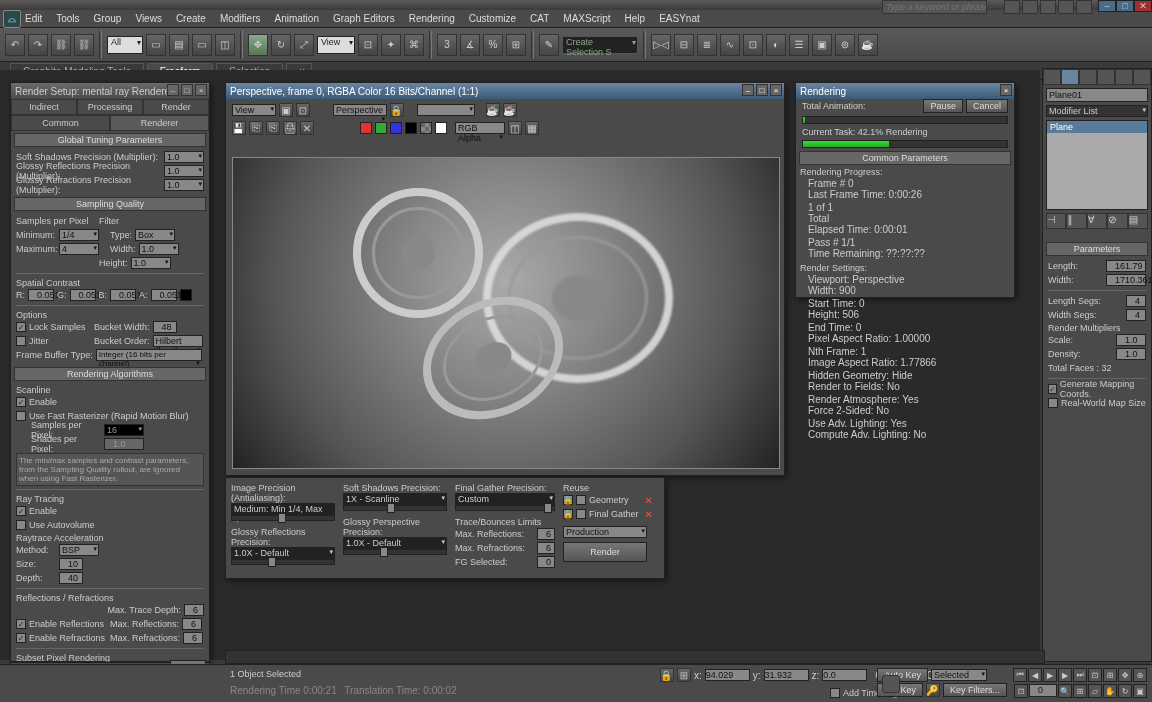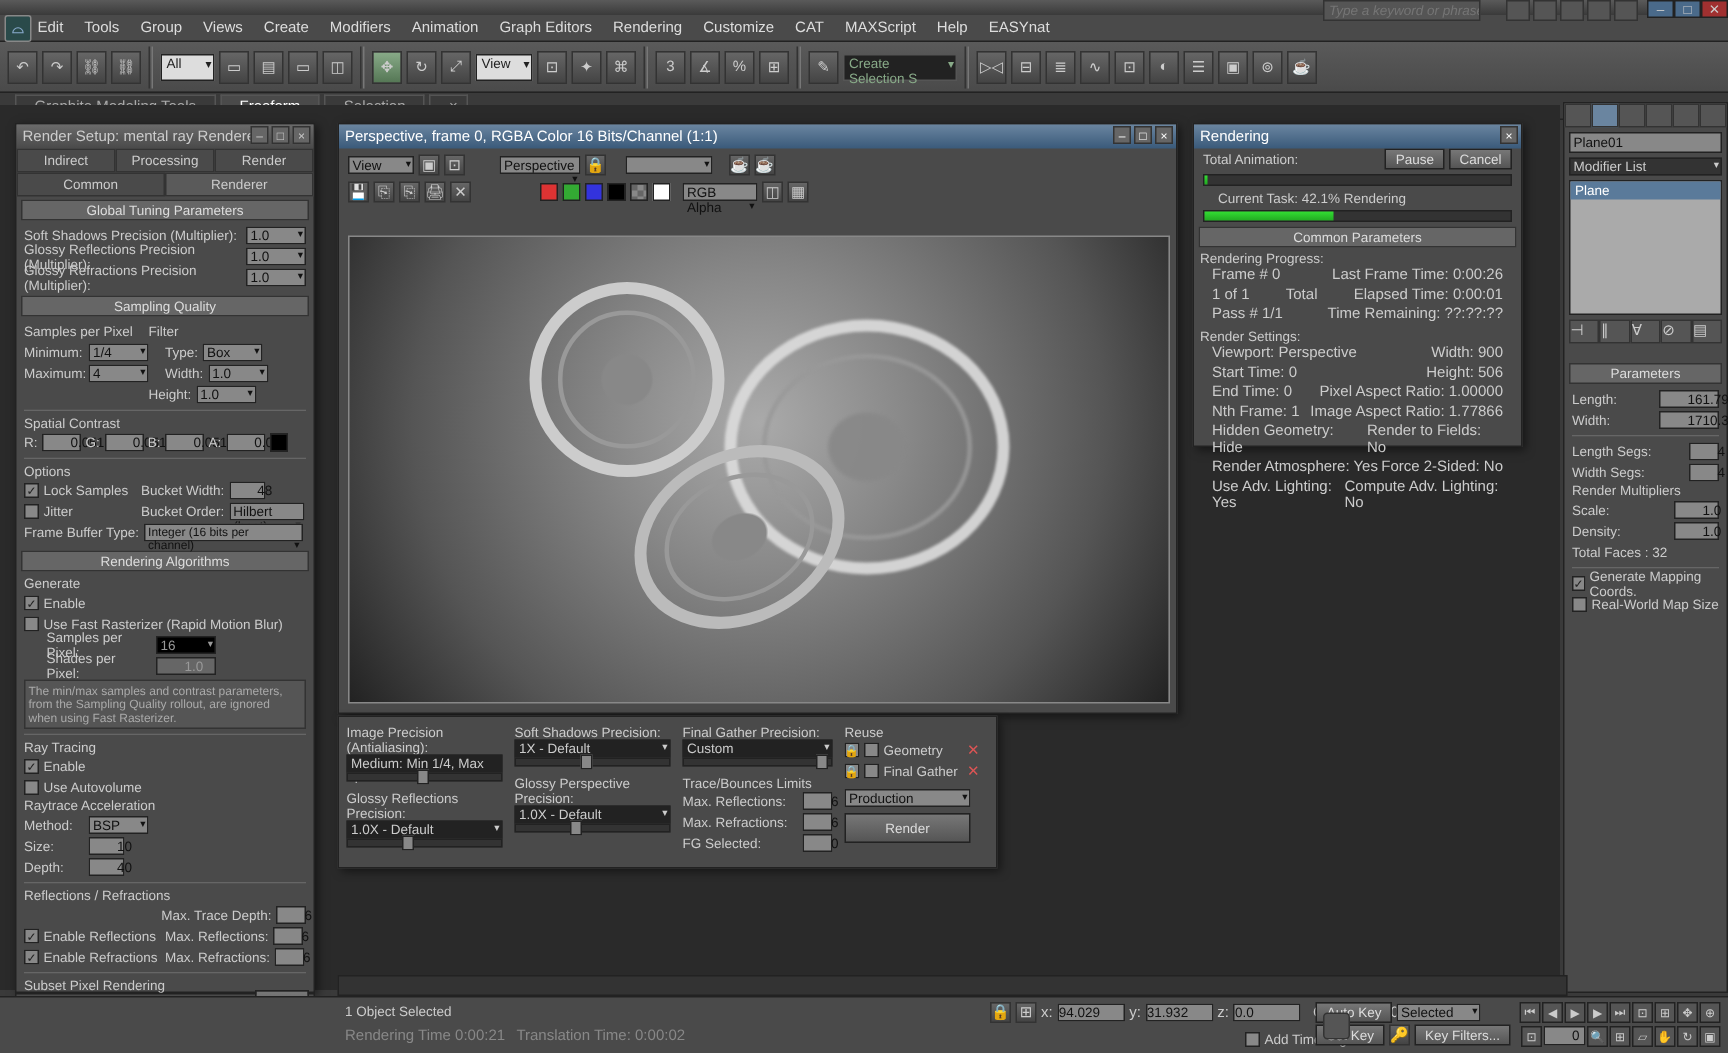--- a/index.html
+++ b/index.html
@@ -46,21 +46,21 @@
 
 .rs-tabs { display: flex; height: 16px; }
 .rs-tab { flex: 1; border: 1px solid #333; background: #4a4a4a; text-align: center; font-size: 9px; line-height: 14px; }
 .rs-tab.act { background: #5a5a5a; }
 
 
 .rollup-hdr { background: #666; border: 1px solid #333; height: 14px; text-align: center; font-size: 9px; line-height: 12px; margin: 2px 3px 0; color: #ddd; }
 .rollup-body { padding: 3px 5px; }
 .row { display: flex; align-items: center; gap: 3px; height: 14px; }
 .label { font-size: 9px; color: #ccc; }
-.spin-val { width: 40px; height: 12px; background: #888; color: #111; border: 1px solid #222; padding-left: 18px; font-size: 9px; }
+.spin-val { width: 40px; height: 12px; background: #888; color: #111; border: 1px solid #222; padding-left: 8px; font-size: 9px; }
 .cb { width: 10px; height: 10px; border: 1px solid #222; background: #888; display: inline-flex; align-items: center; justify-content: center; font-size: 8px; color: #222; }
 .dd { height: 12px; background: #888; color: #111; border: 1px solid #222; padding: 0 10px 0 2px; font-size: 9px; position: relative; min-width: 40px; }
 .dd:after { content: '▾'; position: absolute; right: 1px; font-size: 7px; }
 .hr { height: 1px; background: #333; margin: 3px 0; border-bottom: 1px solid #666; }
 .slider-track { flex: 1; height: 6px; border: 1px solid #222; background: #333; position: relative; }
 .slider-thumb { position: absolute; top: -3px; width: 8px; height: 10px; background: #888; border: 1px solid #222; }
 
 
 .cmd-panel { position: absolute; right: 0; top: 68px; width: 110px; height: 594px; background: #4a4a4a; border: 1px solid #222; }
 .cmd-icons { display: flex; height: 16px; }
@@ -90,21 +90,21 @@
 .sw-blk { background: #000; } .sw-wht { background: #fff; }
 
 .progress-bar { height: 8px; background: #333; border: 1px solid #222; margin: 3px 6px; position: relative; }
 .progress-fill { height: 100%; background: linear-gradient(#3d3,#2a2); width: 42%; }
 
 .checker { background: repeating-conic-gradient(#888 0 25%, #666 0 50%) 0 0/8px 8px; }
 
 .play-btns { display: flex; gap: 1px; }
 .play-btn { width: 14px; height: 14px; border: 1px solid #222; background: #555; display: flex; align-items: center; justify-content: center; font-size: 8px; }
 
-.kv { display: flex; justify-content: space-between; font-size: 9px; padding: 1px 8px; }
+.kv { display: flex; justify-content: space-between; font-size: 9px; padding: 1px 8px; flex-direction: column; }
 </style>
 </head>
 <body>
 
 <div class="titlebar"></div>
 <div class="titlebar-btns">
   <div class="titlebar-btn tb-min">–</div>
   <div class="titlebar-btn tb-max">□</div>
   <div class="titlebar-btn tb-close">✕</div>
 </div>
@@ -270,21 +270,21 @@
         <div class="dd" style="width:50px">Hilbert (best)</div>
       </div>
     <div class="row">
         <span class="label">Frame Buffer Type:</span>
         <div class="dd" style="width:106px;font-size:8px">Integer (16 bits per channel)</div>
       </div>
   </div>
 
   <div class="rollup-hdr">Rendering Algorithms</div>
   <div class="rollup-body">
-    <span class="label">Generate</span>
+    <span class="label">Scanline</span>
     <div class="row">
         <span class="cb">✓</span>
         <span class="label">Enable</span>
       </div>
     <div class="row">
         <span class="cb"></span>
         <span class="label">Use Fast Rasterizer (Rapid Motion Blur)</span>
       </div>
     <div class="row" style="padding-left:15px">
         <span class="label" style="width:70px">Samples per Pixel:</span>
@@ -421,21 +421,21 @@
           <div class="slider-thumb" style="left:45%"></div>
         </div>
       <div class="label" style="margin-top:6px">Glossy Reflections Precision:</div>
       <div class="dd" style="background:#222;color:#ccc;width:100%">1.0X - Default</div>
       <div class="slider-track">
           <div class="slider-thumb" style="left:35%"></div>
         </div>
     </div>
     <div style="width:104px">
       <div class="label">Soft Shadows Precision:</div>
-      <div class="dd" style="background:#222;color:#ccc;width:100%">1X - Default</div>
+      <div class="dd" style="background:#222;color:#ccc;width:100%">1X - Scanline</div>
       <div class="slider-track">
           <div class="slider-thumb" style="left:42%"></div>
         </div>
       <div class="label" style="margin-top:6px">Glossy Perspective Precision:</div>
       <div class="dd" style="background:#222;color:#ccc;width:100%">1.0X - Default</div>
       <div class="slider-track">
           <div class="slider-thumb" style="left:35%"></div>
         </div>
     </div>
     <div style="width:100px">
@@ -486,21 +486,21 @@
       </div>
   </div>
   <div class="row" style="padding:4px 6px">
       <span class="label" style="flex:1">Total Animation:</span>
     <button class="btn-s">Pause</button>
     <button class="btn-s">Cancel</button>
     </div>
   <div class="progress-bar">
       <div class="progress-fill" style="width:1%"></div>
     </div>
-  <div class="label" style="padding:0 16px">Current Task:   42.1% Rendering</div>
+  <div class="label" style="padding:0 6px">Current Task:   42.1% Rendering</div>
   <div class="progress-bar">
       <div class="progress-fill"></div>
     </div>
   <div class="rollup-hdr">Common Parameters</div>
   <div style="padding:2px 4px;font-size:9px">
     <div class="label">Rendering Progress:</div>
     <div class="kv">
         <span>Frame  #  0</span>
         <span>Last Frame Time:  0:00:26</span>
       </div>

